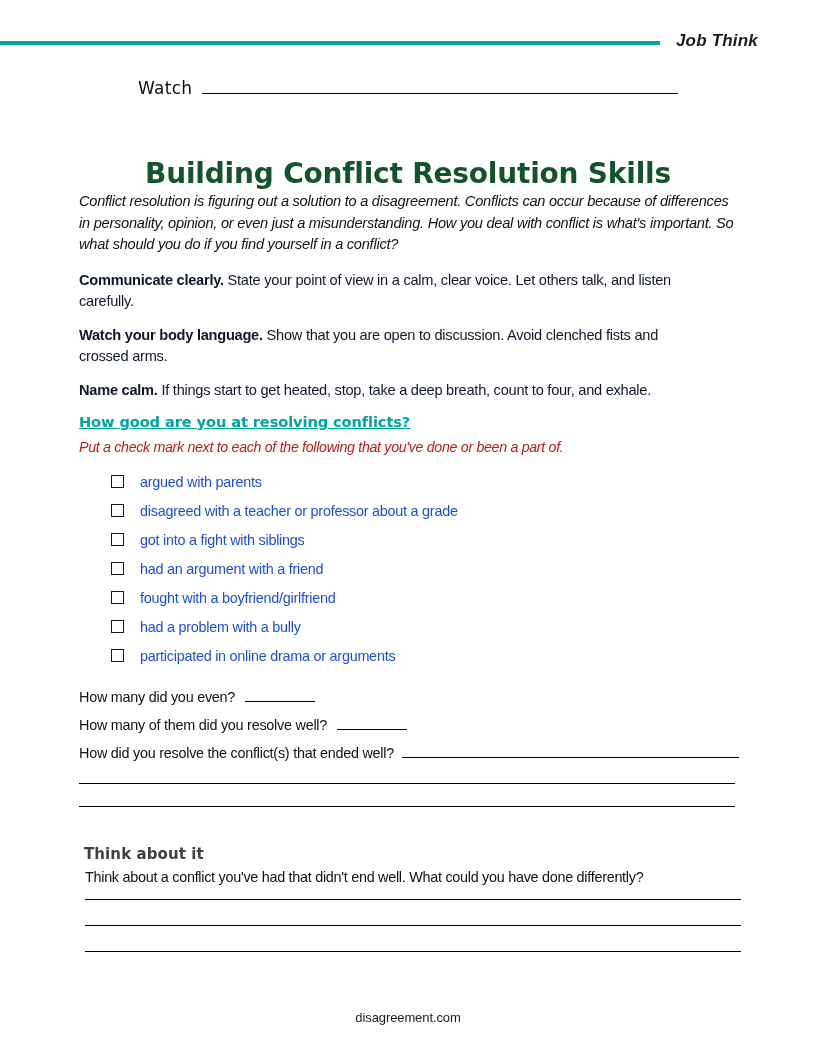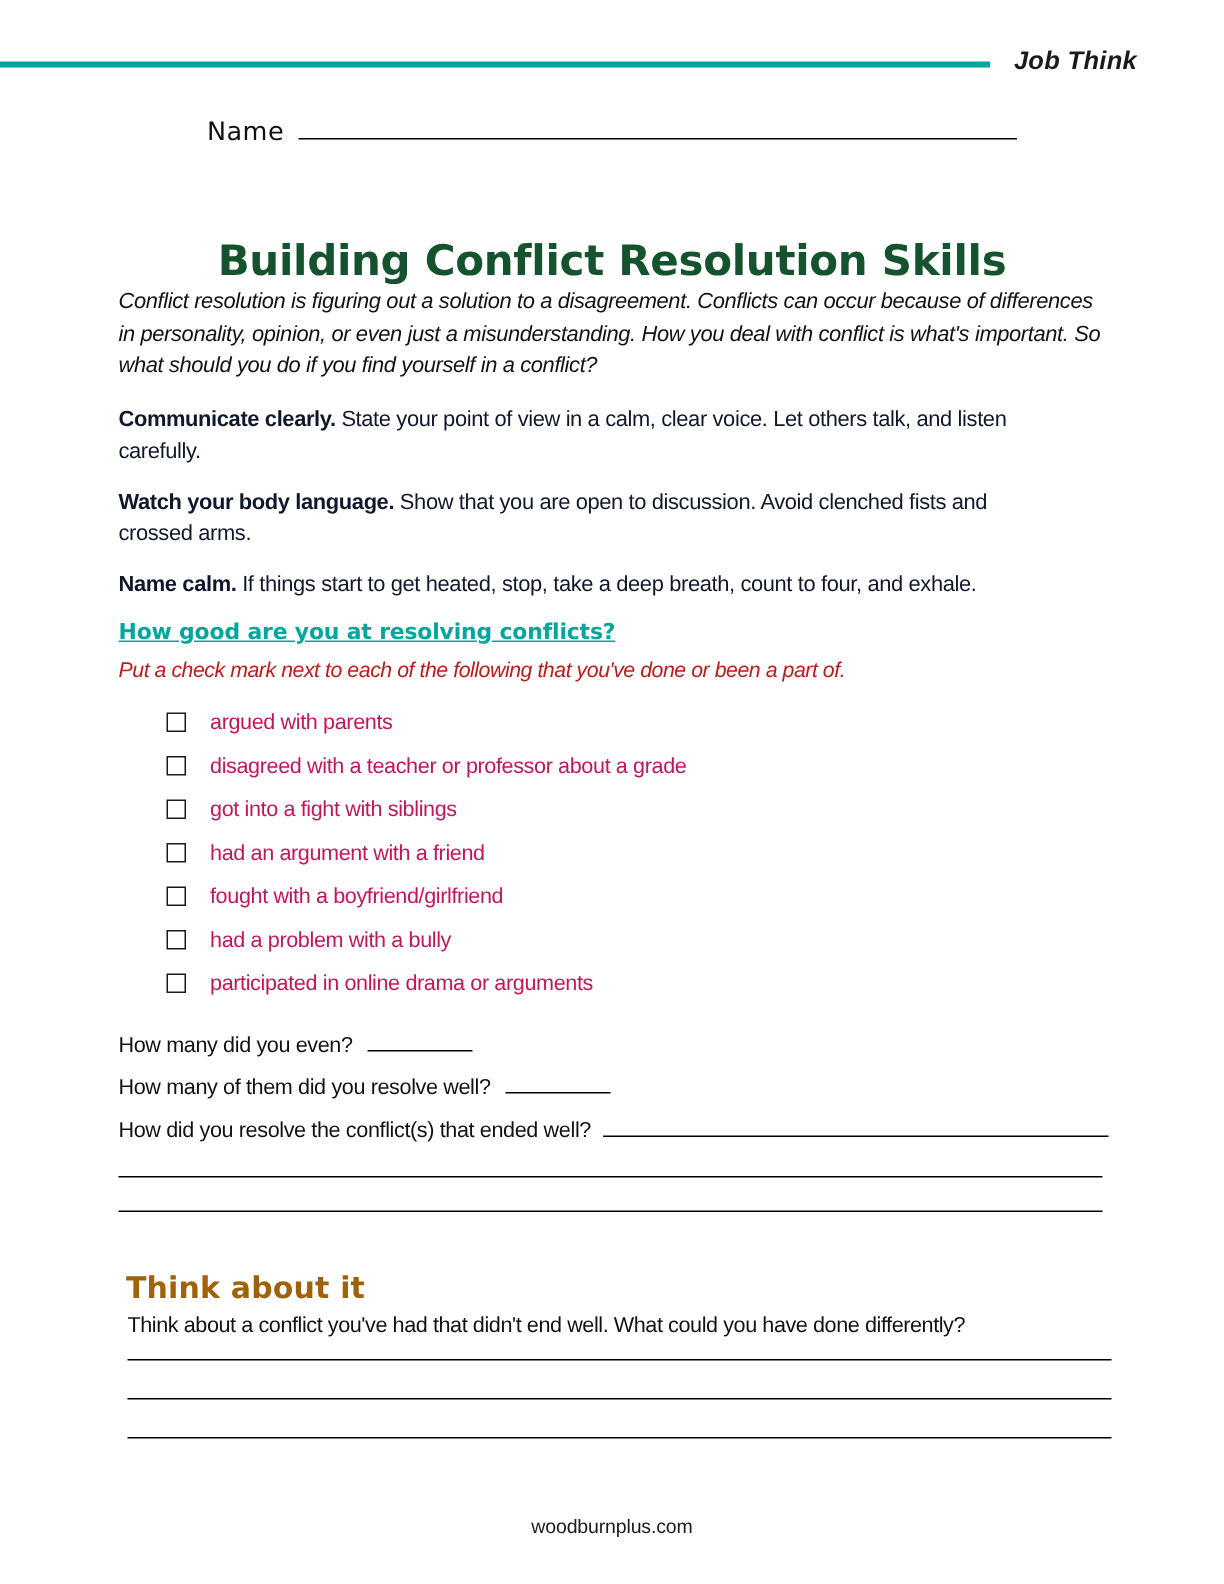--- a/index.html
+++ b/index.html
@@ -145,21 +145,21 @@
     border: 1.6px solid #1a1a1a;
     background: #fff;
     flex: 0 0 auto;
     box-sizing: content-box;
   }
   .check-label {
     margin-left: 16px;
     font-family: "Liberation Sans", sans-serif;
     font-size: 14.4px;
     letter-spacing: -0.25px;
-    color: #be185d;
+    color: #1d4ed8;
     white-space: nowrap;
   }
 
   
   .qblock { margin-top: 19px; }
   .qrow {
     display: flex;
     align-items: baseline;
     margin-bottom: 12px;
     font-family: "Liberation Sans", sans-serif;
@@ -189,22 +189,22 @@
   }
 
   
   .think {
     margin-top: 38px;
     padding-left: 5px;
   }
   .think-head {
     font-family: "DejaVu Sans", sans-serif;
     font-weight: bold;
-    font-size: 20px;
-    color: #a16207;
+    font-size: 15px;
+    color: #404040;
     letter-spacing: 0.1px;
     margin: 0 0 6px 0;
   }
   .think-prompt {
     font-family: "Liberation Sans", sans-serif;
     font-size: 14.4px;
     letter-spacing: -0.28px;
     color: #111;
     margin: 0 0 14px 1px;
   }
@@ -231,21 +231,21 @@
 </style>
 </head>
 <body>
 
 <div class="page">
 
   <div class="header-rule"></div>
   <div class="header-label">Job Think</div>
 
   <div class="name-row">
-    <span class="name-label">Name</span>
+    <span class="name-label">Watch</span>
     <span class="name-line"></span>
   </div>
 
   <h1 class="title">Building Conflict Resolution Skills</h1>
 
   <div class="content">
 
     <p class="intro-alt">Conflict resolution is figuring out a solution to a disagreement. Conflicts can occur because of differences in personality, opinion, or even just a misunderstanding. How you deal with conflict is what's important. So what should you do if you find yourself in a conflict?</p>
 
     <div>
@@ -314,15 +314,15 @@
     <div class="think">
       <h3 class="think-head">Think about it</h3>
       <p class="think-prompt">Think about a conflict you've had that didn't end well. What could you have done differently?</p>
       <div class="think-line"></div>
       <div class="think-line"></div>
       <div class="think-line"></div>
     </div>
 
   </div>
 
-  <div class="footer">woodburnplus.com</div>
+  <div class="footer">disagreement.com</div>
 
 </div>
 
 </body></html>

